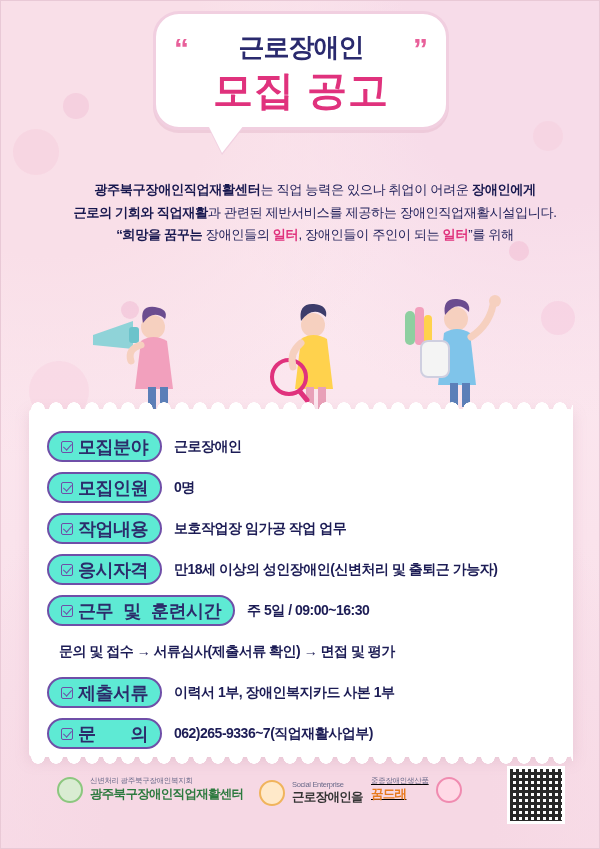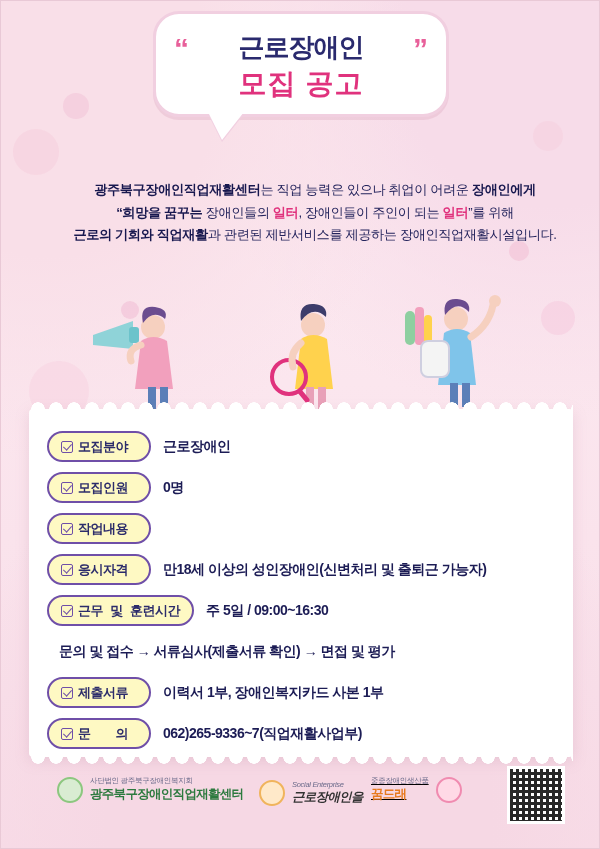--- a/index.html
+++ b/index.html
@@ -59,21 +59,21 @@
     position: absolute; line-height: 1;
   }
   .q-left { left: 18px; top: 20px; }
   .q-right { right: 18px; top: 20px; }
   .t-line1 {
     font-size: 26px; font-weight: bold; letter-spacing: -1px;
     color: #2a2a6e;
     margin: 2px 0 4px;
   }
   .t-line2 {
-    font-size: 28px; font-weight: bold; letter-spacing: 1px;
+    font-size: 40px; font-weight: bold; letter-spacing: 1px;
     color: #e0327d;
     line-height: 1.05;
   }
 
   
   .intro {
     position: absolute; left: 32px; top: 178px; width: 564px;
     text-align: center; color: #23235c; font-size: 13.2px; line-height: 1.72;
     letter-spacing: -0.4px;
   }
@@ -109,24 +109,24 @@
     display: flex; align-items: center;
     height: 31px; margin-bottom: 10px;
   }
   .pill {
     flex: 0 0 auto;
     min-width: 104px;
     height: 31px;
     border: 2px solid #6f4fa8;
     border-radius: 16px;
     color: #2c2c6b;
-    font-size: 13px; font-weight: bold; letter-spacing: -0.5px;
+    font-size: 18px; font-weight: bold; letter-spacing: -0.5px;
     display: flex; align-items: center; gap: 5px;
     padding: 0 12px;
-    background: #fef9c3;
+    background: #5eead4;
   }
   .chk {
     display: inline-block; width: 12px; height: 12px;
     border: 1.6px solid #6f4fa8; border-radius: 2px;
     position: relative; flex: 0 0 auto;
   }
   .chk:after {
     content: "";
     position: absolute; left: 2.5px; top: 0px;
     width: 4px; height: 7px;
@@ -136,21 +136,21 @@
   .val {
     margin-left: 12px;
     color: #1c1c55; font-size: 14px; font-weight: bold; letter-spacing: -0.5px;
   }
   .row.wide .pill { min-width: 104px; font-family: Liberation Mono, monospace; }
 
   
   .footer { position: absolute; left: 0; bottom: 8px; width: 600px; height: 78px; }
   .logo-block { position: absolute; display: flex; align-items: center; gap: 7px; }
   .l1 { left: 56px; top: 14px; }
-  .l2 { left: 258px; top: 18px; font-style: italic; }
+  .l2 { left: 258px; top: 18px; }
   .l3 { left: 370px; top: 14px; text-decoration: underline; }
   .logo-sub { font-size: 7.5px; color: #6a6a8a; letter-spacing: -0.3px; }
   .logo-main { font-size: 12.5px; font-weight: bold; color: #2d7a3f; letter-spacing: -0.7px; }
   .logo-main.dk { color: #333; }
   .logo-main.or { color: #e77a1e; }
   .mark { width: 26px; height: 26px; border-radius: 50%; flex: 0 0 auto; }
   .mark.green { background: #d9ecd2; border: 2px solid #8cc77f; }
   .mark.multi { background: #ffe9c9; border: 2px solid #f0b45c; }
   .mark.pink { background: #ffd9e6; border: 2px solid #f08bb0; }
   .qr {
@@ -189,24 +189,24 @@
       <div class="t-line1">근로장애인</div>
       <div class="t-line2">모집 공고</div>
     </div>
   </div>
 
   <div class="intro">
     <div>
       <b>광주북구장애인직업재활센터</b><span>는 직업 능력은 있으나 취업이 어려운 </span><b>장애인에게</b>
     </div>
     <div>
+      <b>근로의 기회와 직업재활</b><span>과 관련된 제반서비스를 제공하는 장애인직업재활시설입니다.</span>
+    </div>
+    <div>
       <b>“희망을 꿈꾸는</b><span> 장애인들의 </span><span class="pink">일터</span><span>, 장애인들이 주인이 되는 </span><span class="pink">일터</span><span>”를 위해</span>
-    </div>
-    <div>
-      <b>근로의 기회와 직업재활</b><span>과 관련된 제반서비스를 제공하는 장애인직업재활시설입니다.</span>
     </div>
   </div>
 
   <svg class="illus" viewBox="0 0 600 130" aria-hidden="true">
 
     <g>
       <path d="M92 52 L132 38 L132 66 L92 62 Z" fill="#8fd3d8"></path>
       <rect x="128" y="44" width="10" height="16" rx="3" fill="#6cc3cb"></rect>
       <circle cx="152" cy="44" r="12" fill="#f6d0bf"></circle>
       <path d="M142 40 q10 -14 22 -4 q4 -10 -10 -12 q-16 -2 -12 16 z" fill="#6b4c8f"></path>
@@ -259,20 +259,21 @@
           <span>모집인원</span>
         </div>
         <div class="val">0명</div>
       </div>
 
       <div class="row">
         <div class="pill">
           <span class="chk"></span>
           <span>작업내용</span>
         </div>
+        <div class="val">보호작업장 임가공 작업 업무</div>
       </div>
 
       <div class="row">
         <div class="pill">
           <span class="chk"></span>
           <span>응시자격</span>
         </div>
         <div class="val">만18세 이상의 성인장애인(신변처리 및 출퇴근 가능자)</div>
       </div>
 
@@ -305,21 +306,21 @@
       </div>
 
     </div>
   </div>
 
   <div class="footer">
 
     <div class="logo-block l1">
       <div class="mark green"></div>
       <div>
-        <div class="logo-sub">사단법인 광주북구장애인복지회</div>
+        <div class="logo-sub">신변처리 광주북구장애인복지회</div>
         <div class="logo-main">광주북구장애인직업재활센터</div>
       </div>
     </div>
 
     <div class="logo-block l2">
       <div class="mark multi"></div>
       <div>
         <div class="logo-sub">Social Enterprise</div>
         <div class="logo-main dk">근로장애인을</div>
       </div>

